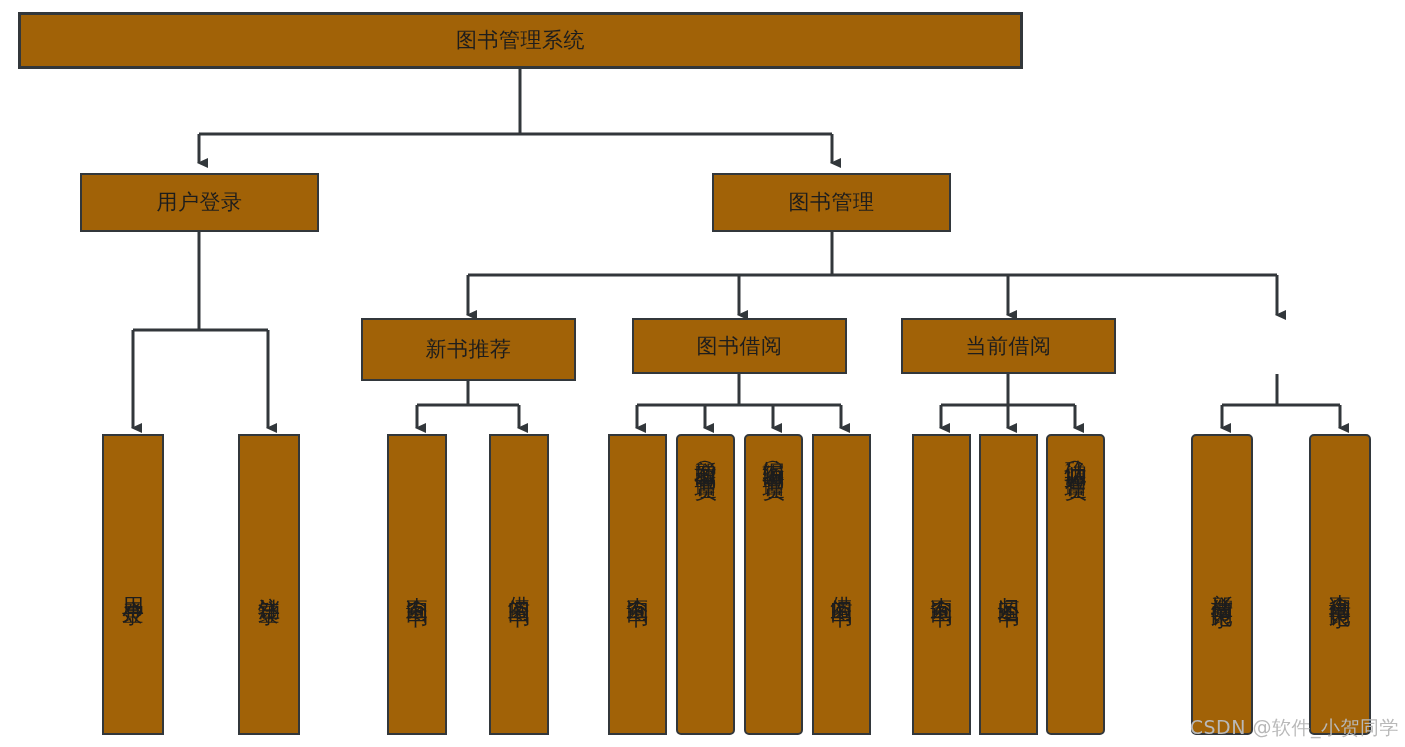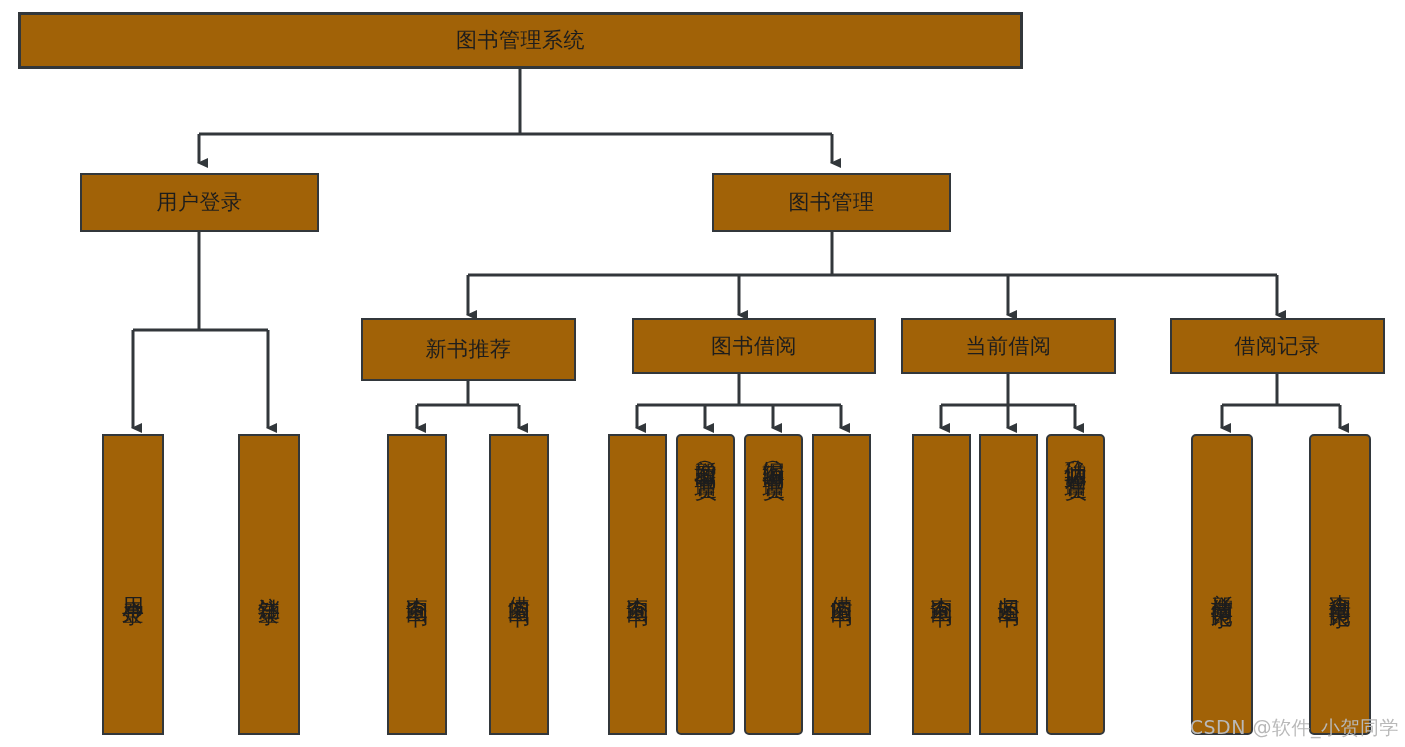--- a/index.html
+++ b/index.html
@@ -142,29 +142,26 @@
   <div class="node" style="left:80px; top:173px; width:239px; height:59px;">
     <span class="node-label">用户登录</span>
   </div>
   <div class="node" style="left:712px; top:173px; width:239px; height:59px;">
     <span class="node-label">图书管理</span>
   </div>
 
   <div class="node" style="left:361px; top:318px; width:215px; height:63px;">
     <span class="node-label">新书推荐</span>
   </div>
-  <div class="node" style="left:632px; top:318px; width:244px; height:56px;">
+  <div class="node" style="left:632px; top:318px; width:215px; height:56px;">
     <span class="node-label">图书借阅</span>
   </div>
   <div class="node" style="left:901px; top:318px; width:215px; height:56px;">
     <span class="node-label">当前借阅</span>
   </div>
-  <div class="node" style="left:1170px; top:318px; width:215px; height:56px;">
-    <span class="node-label">借阅记录</span>
-  </div>
 
   <div class="node vert centered" style="left:102px; top:434px; width:62px; height:301px;">
     <span class="node-label">用户登录</span>
   </div>
   <div class="node vert centered" style="left:238px; top:434px; width:62px; height:301px;">
     <span class="node-label">注销登录</span>
   </div>
 
   <div class="node vert centered" style="left:387px; top:434px; width:60px; height:301px;">
     <span class="node-label">查询图书</span>

